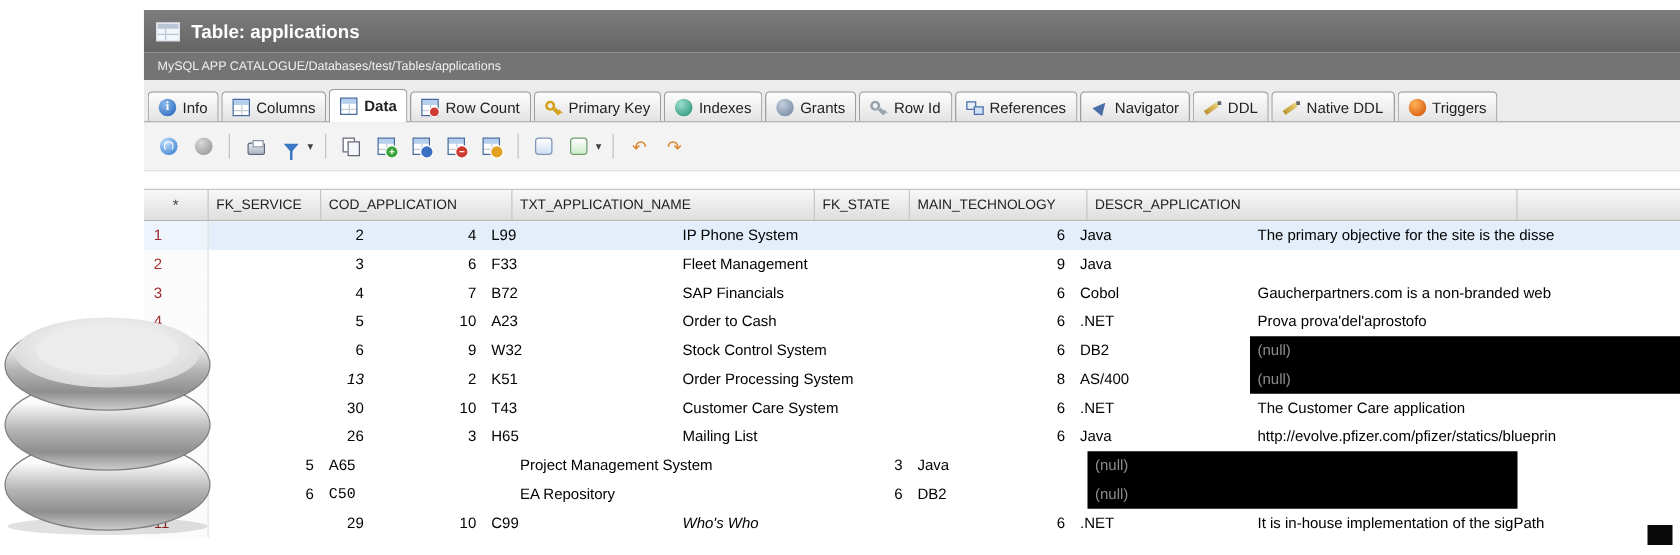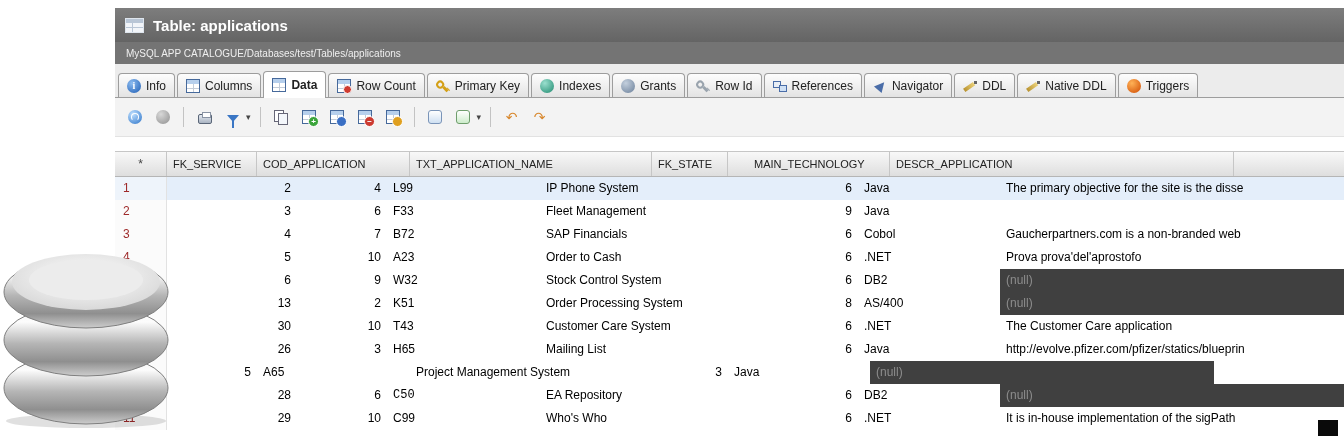--- a/index.html
+++ b/index.html
@@ -81,21 +81,21 @@
   .ic-key::before{content:"";position:absolute;left:2px;top:0;width:8px;height:8px;border:2.5px solid #d4a017;border-radius:50%;box-sizing:border-box;}
   .ic-key::after{content:"";position:absolute;left:5px;top:8px;width:2.5px;height:5px;background:#d4a017;box-shadow:2px 1px 0 -1px #d4a017;}
   .sortbadge{position:absolute;top:1px;left:56px;font-size:8px;color:#333;line-height:8px;}
   .gbody{background:#fff;}
   .row{display:flex;height:23px;line-height:23px;font-size:12px;color:#000;}
   .row.sel{background:#e4eefa;}
   .rnum{width:52px;flex:none;padding-left:8px;box-sizing:border-box;color:#9e2a2a;background:#fbfbfb;border-right:1px solid #e2e2e2;}
   .row.sel .rnum{background:#eef4fb;}
   .cell{padding:0 6px;box-sizing:border-box;white-space:nowrap;overflow:hidden;flex:none;}
   .cell.num{text-align:right;}
-  .cell.null{color:#8c8c8c;background:#404040;}
+  .cell.null{color:#8c8c8c;background:#000000;}
 
   .dbicon{position:absolute;left:0;top:238px;z-index:9;}
   .blackbox{position:absolute;left:1318px;top:420px;width:20px;height:16px;background:#0a0a0a;z-index:10;}
 </style>
 </head>
 <body>
 
 <div class="window">
   <div class="titlebar">
     <span class="win-icon"></span>
@@ -223,21 +223,21 @@
         </div>
         <div class="hcell" style="width: 153px;">
           <span class="htext">COD_APPLICATION</span>
         </div>
         <div class="hcell" style="width: 242px;">
           <span class="htext">TXT_APPLICATION_NAME</span>
         </div>
         <div class="hcell" style="width: 76px;">
           <span class="htext">FK_STATE</span>
         </div>
-        <div class="hcell" style="width: 142px; margin-left: 20px;">
+        <div class="hcell" style="width: 142px;">
           <span class="htext">MAIN_TECHNOLOGY</span>
         </div>
         <div class="hcell" style="width: 344px; text-align: center;">
           <span class="htext">DESCR_APPLICATION</span>
         </div>
       </div>
     <div class="gbody">
         <div class="row sel">
           <div class="rnum">1</div>
           <div class="cell num" style="width: 130px;">2</div>
@@ -283,21 +283,21 @@
           <div class="cell num" style="width: 130px;">6</div>
           <div class="cell num" style="width: 90px;">9</div>
           <div class="cell" style="width: 153px;">W32</div>
           <div class="cell" style="width: 242px;">Stock Control System</div>
           <div class="cell num" style="width: 76px;">6</div>
           <div class="cell" style="width: 142px;">DB2</div>
           <div class="cell null" style="width: 344px;">(null)</div>
         </div>
         <div class="row">
           <div class="rnum">6</div>
-          <div class="cell num" style="width: 130px;">13</div>
+          <div class="cell num" style="width: 130px; font-style: italic;">13</div>
           <div class="cell num" style="width: 90px;">2</div>
           <div class="cell" style="width: 153px;">K51</div>
           <div class="cell" style="width: 242px;">Order Processing System</div>
           <div class="cell num" style="width: 76px;">8</div>
           <div class="cell" style="width: 142px;">AS/400</div>
           <div class="cell null" style="width: 344px;">(null)</div>
         </div>
         <div class="row">
           <div class="rnum">7</div>
           <div class="cell num" style="width: 130px;">30</div>
@@ -322,34 +322,33 @@
           <div class="rnum">9</div>
           <div class="cell num" style="width: 90px;">5</div>
           <div class="cell" style="width: 153px;">A65</div>
           <div class="cell" style="width: 242px;">Project Management System</div>
           <div class="cell num" style="width: 76px;">3</div>
           <div class="cell" style="width: 142px;">Java</div>
           <div class="cell null" style="width: 344px;">(null)</div>
         </div>
         <div class="row">
           <div class="rnum">10</div>
-          <div class="cell num" style="width: 130px;">28</div>
           <div class="cell num" style="width: 90px;">6</div>
           <div class="cell" style="width: 153px; font-family: Liberation Mono, monospace;">C50</div>
           <div class="cell" style="width: 242px;">EA Repository</div>
           <div class="cell num" style="width: 76px;">6</div>
           <div class="cell" style="width: 142px;">DB2</div>
           <div class="cell null" style="width: 344px;">(null)</div>
         </div>
         <div class="row">
           <div class="rnum">11</div>
           <div class="cell num" style="width: 130px;">29</div>
           <div class="cell num" style="width: 90px;">10</div>
           <div class="cell" style="width: 153px;">C99</div>
-          <div class="cell" style="width: 242px;">Who's Who</div>
+          <div class="cell" style="width: 242px; font-style: italic;">Who's Who</div>
           <div class="cell num" style="width: 76px;">6</div>
           <div class="cell" style="width: 142px;">.NET</div>
           <div class="cell" style="width: 344px;">It is in-house implementation of the sigPath</div>
         </div>
       </div>
   </div>
 </div>
 
 <svg class="dbicon" width="172" height="192" viewBox="0 0 172 192">
   <defs>

